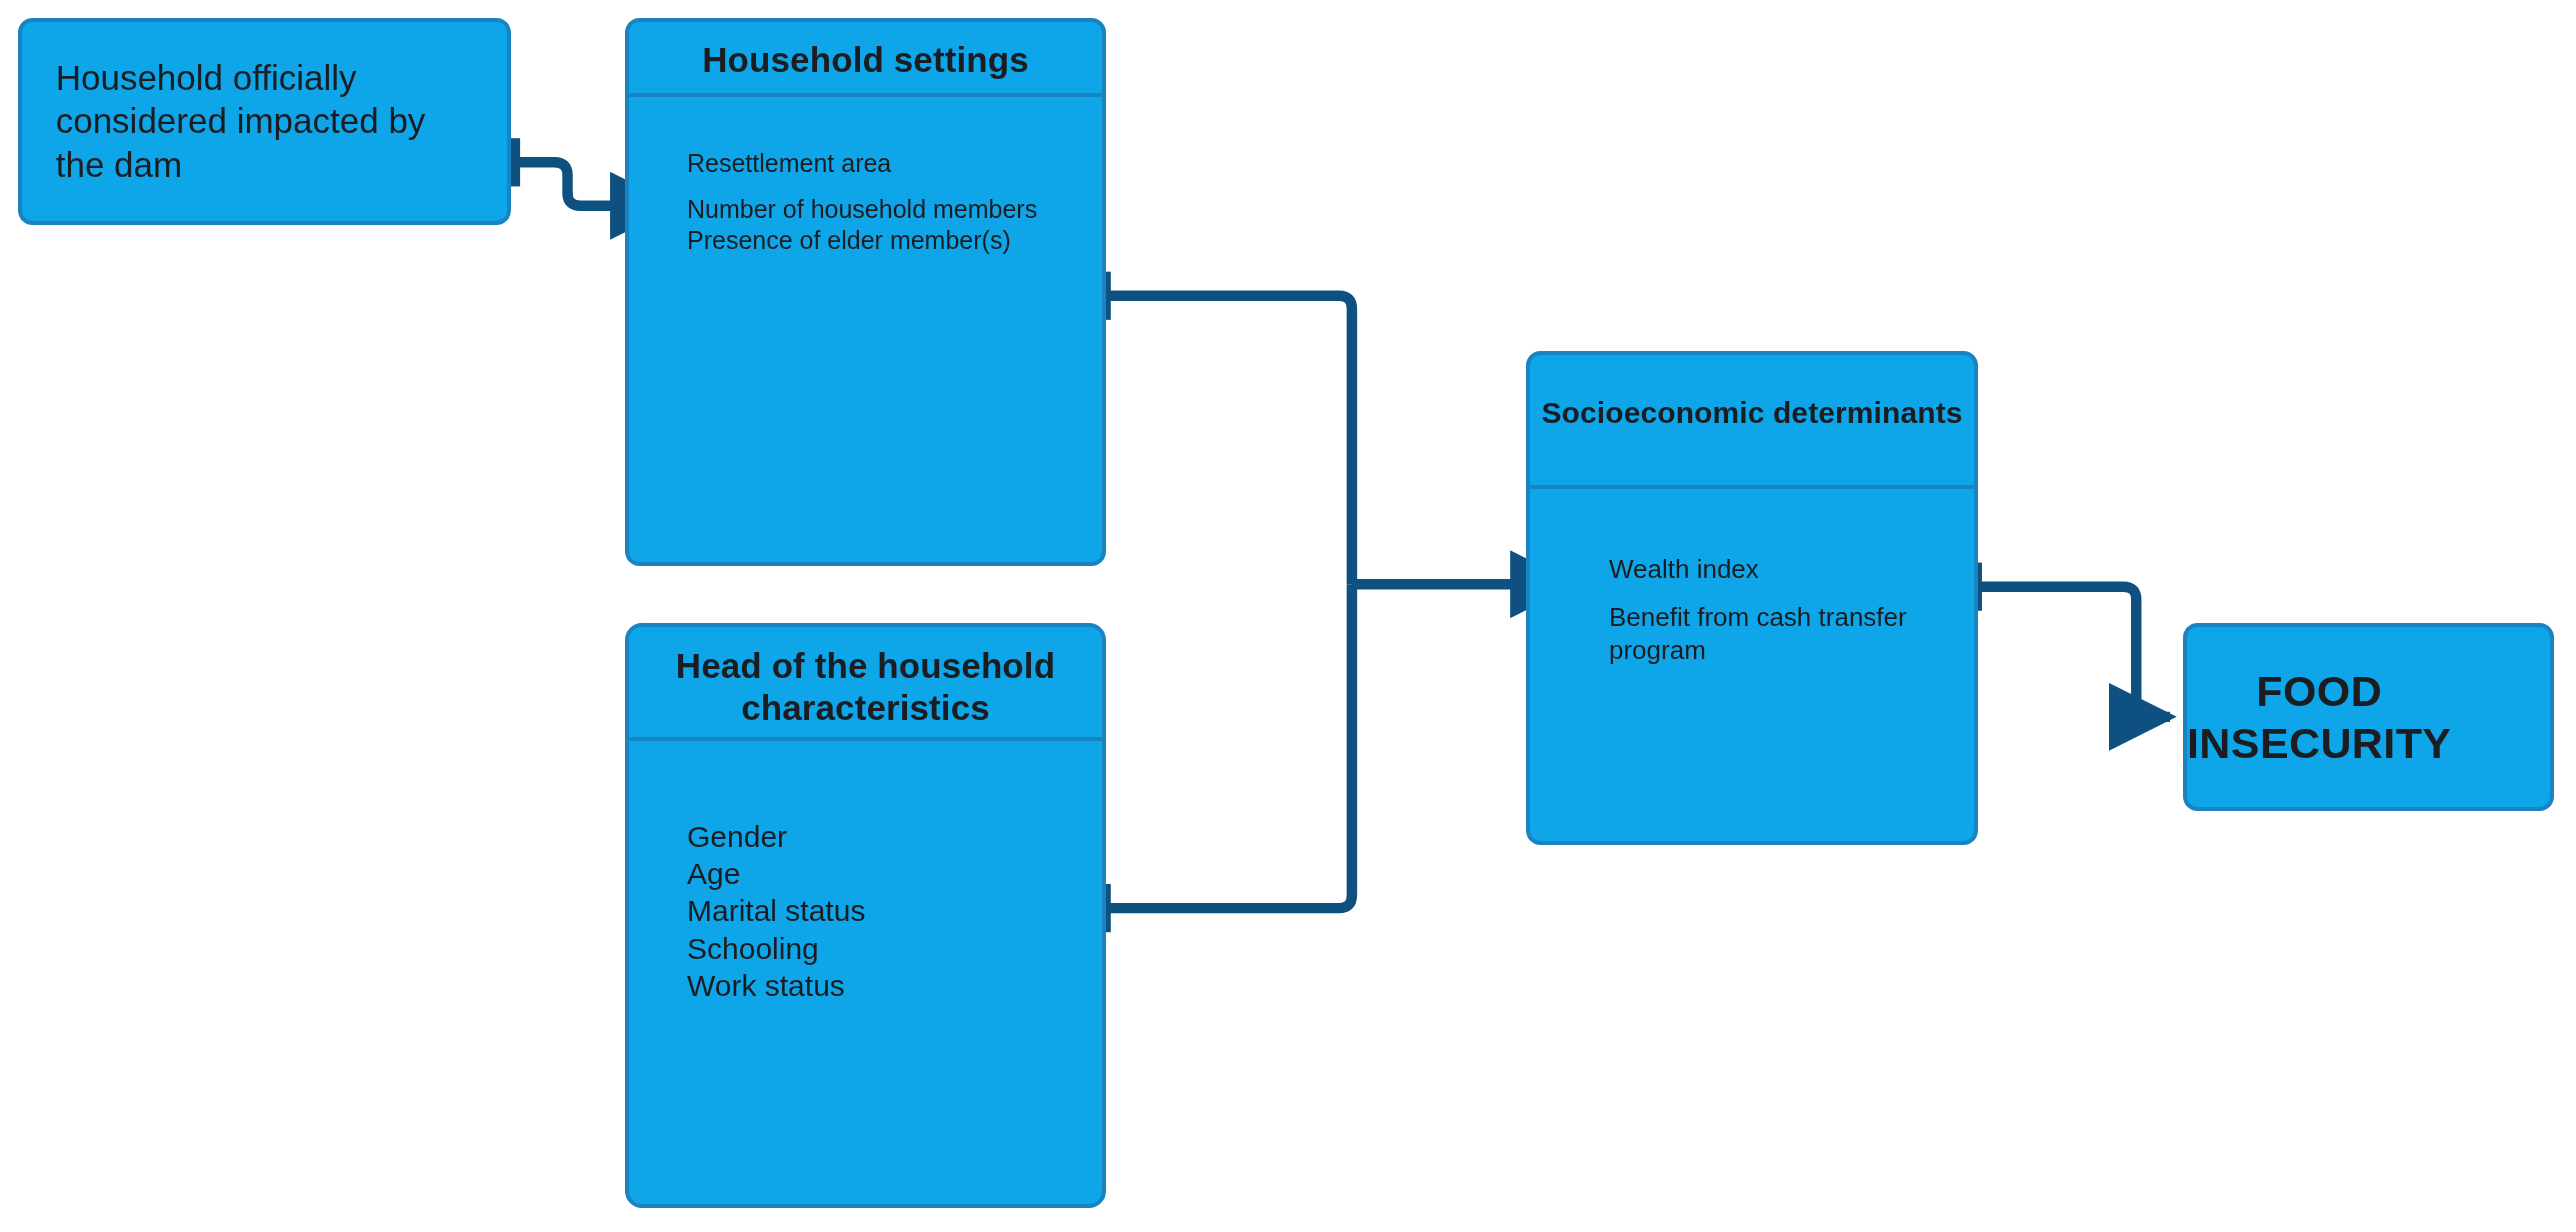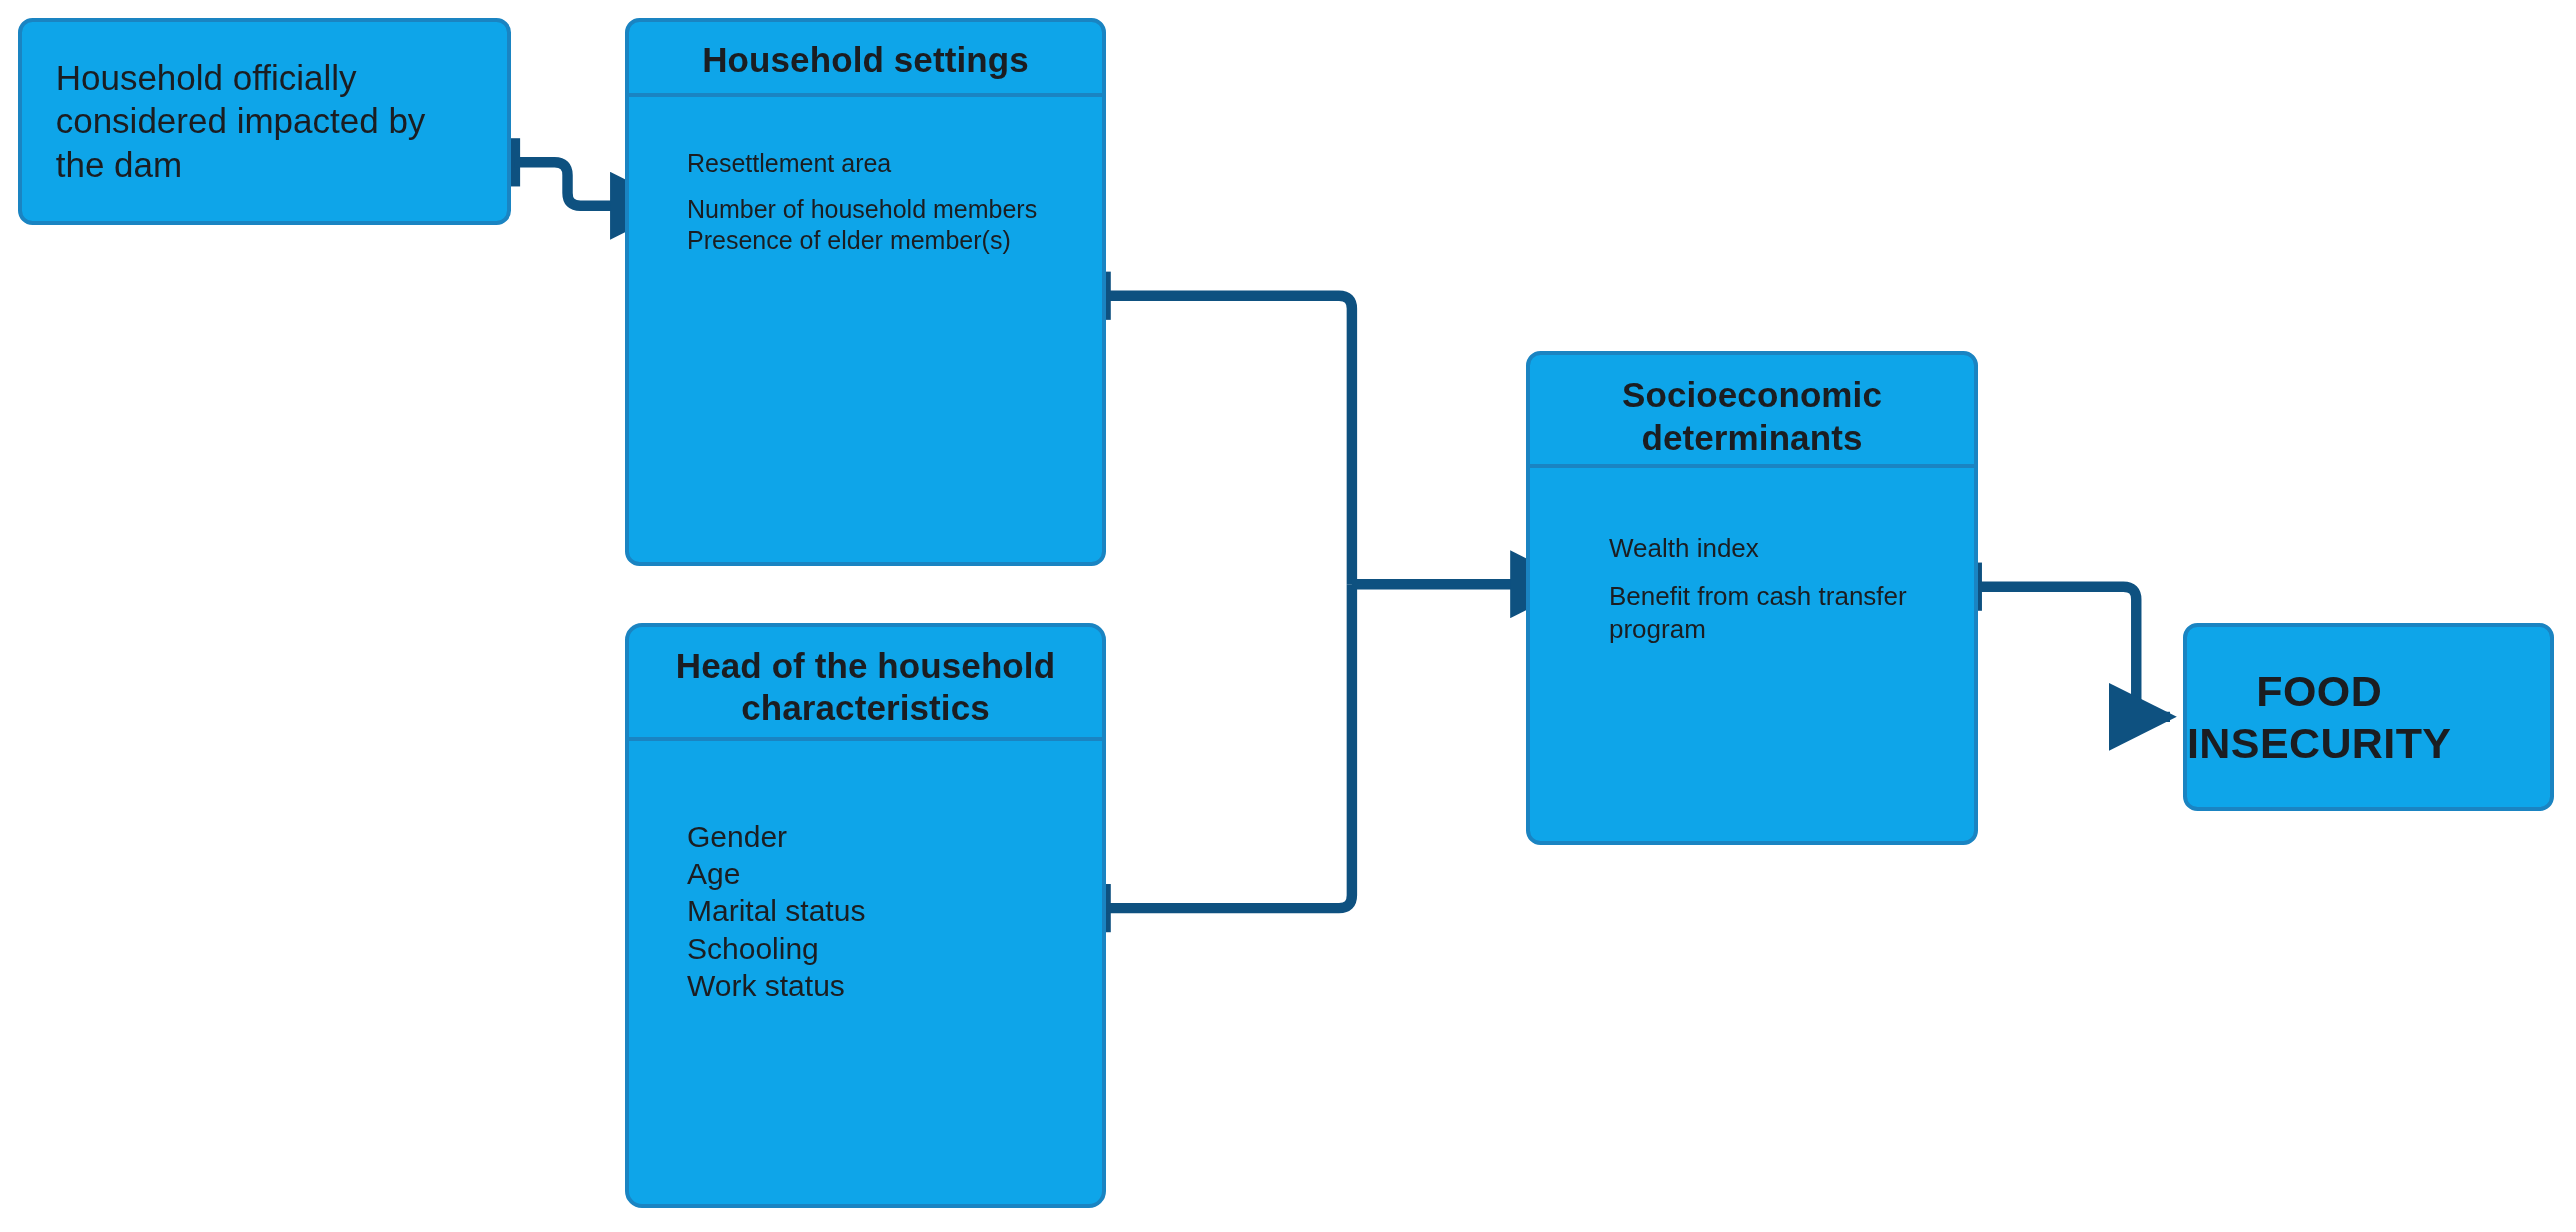--- a/index.html
+++ b/index.html
@@ -81,23 +81,24 @@
   }
   #node-head-household .node-body{
     font-size:30px;
     padding:77px 0 0 58px;
   }
 
   #node-socioeconomic{
     left:1526px; top:351px; width:452px; height:494px;
   }
   #node-socioeconomic .node-title{
-    font-size:35px;
+    font-size:30px;
     height:113px;
     padding-top:19.3px;
+    margin-top:21px;
   }
   #node-socioeconomic .node-body{
     font-size:26px;
     padding:64px 0 0 79px;
   }
 
   #node-food-insecurity{
     left:2183px; top:623px; width:371px; height:188px;
     align-items:center; justify-content:center;
   }

